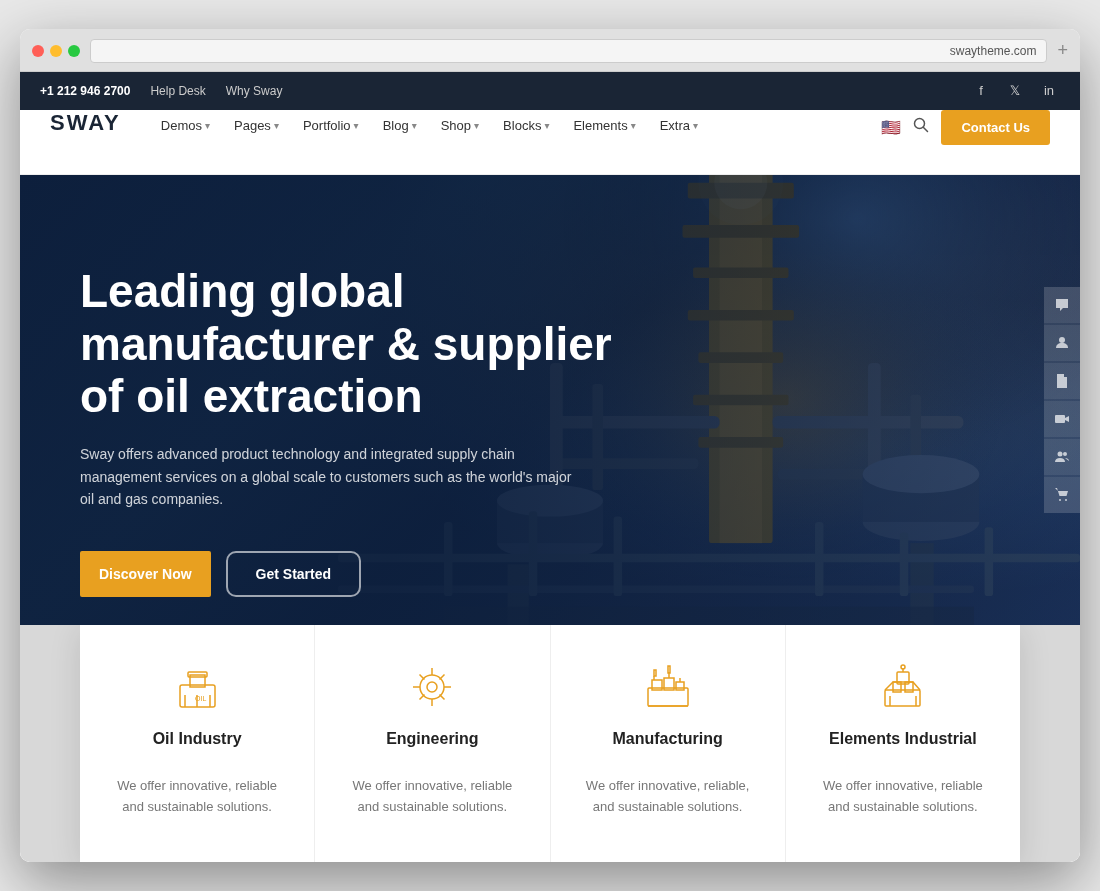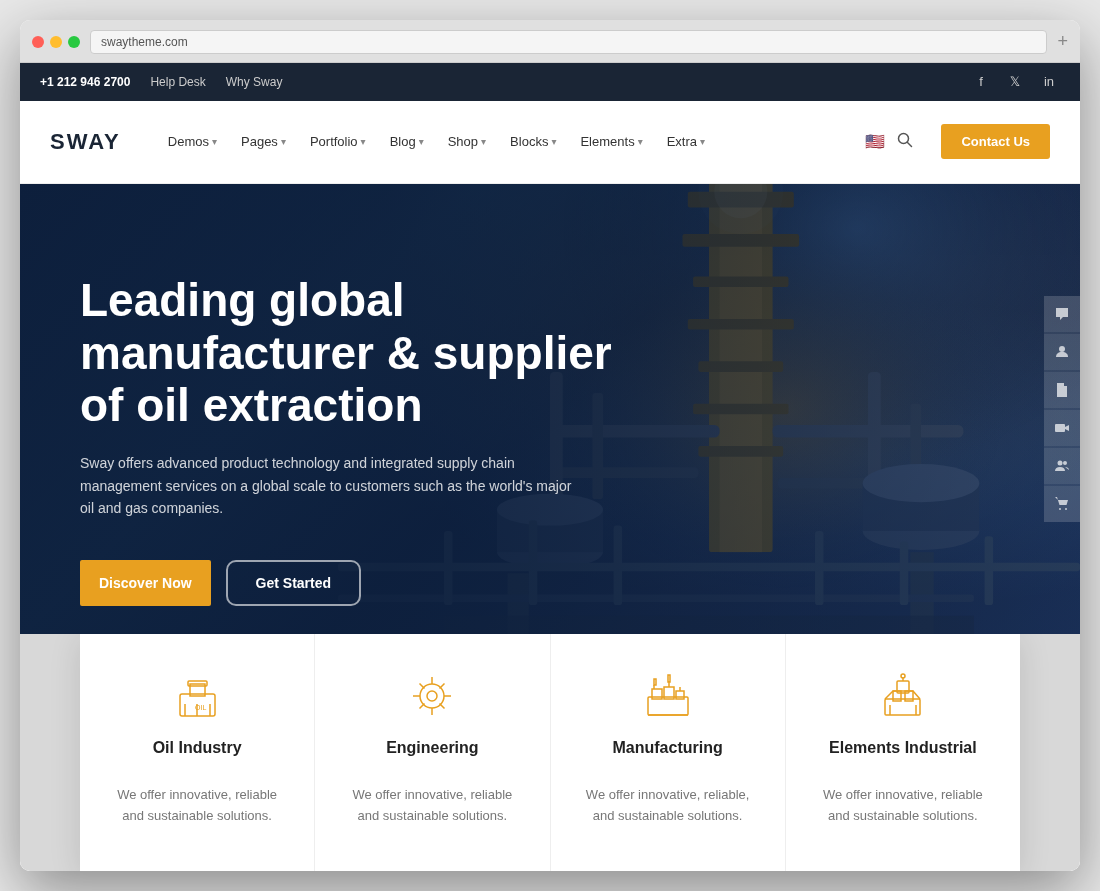--- a/index.html
+++ b/index.html
@@ -28,21 +28,21 @@
     .dot-yellow { background: #ffbd2e; }
     .dot-green { background: #28c941; }
     .browser-address-bar {
       flex: 1;
       background: #f5f5f5;
       border: 1px solid #ccc;
       border-radius: 4px;
       padding: 4px 10px;
       font-size: 12px;
       color: #555;
-      text-align: left;
+      text-align: right;
     }
     .browser-plus {
       color: #888;
       font-size: 18px;
       cursor: pointer;
     }
 
     
     .website { background: #fff; }
 
@@ -67,26 +67,25 @@
       display: flex;
       align-items: center;
       justify-content: center;
     }
 
     
     .main-nav {
       background: #fff;
       padding: 0 30px;
       display: flex;
-      align-items: center;
-      height: 83px;
+      align-items: flex-start;
+      height: 65px;
       border-bottom: 1px solid #eee;
       position: relative;
       z-index: 10;
-      gap: 7px;
     }
     .logo {
       font-size: 22px;
       font-weight: 900;
       color: #1a2535;
       letter-spacing: 2px;
       margin-right: 30px;
     }
     .nav-links {
       display: flex;
@@ -114,21 +113,20 @@
     .search-icon { color: #555; cursor: pointer; font-size: 16px; }
     .contact-btn {
       background: #e8a020;
       color: #fff;
       padding: 10px 20px;
       border: none;
       border-radius: 3px;
       font-size: 13px;
       font-weight: 600;
       cursor: pointer;
-      margin-left: 16px;
     }
 
     
     .hero {
       position: relative;
       height: 450px;
       overflow: hidden;
     }
     .hero-bg {
       position: absolute;

